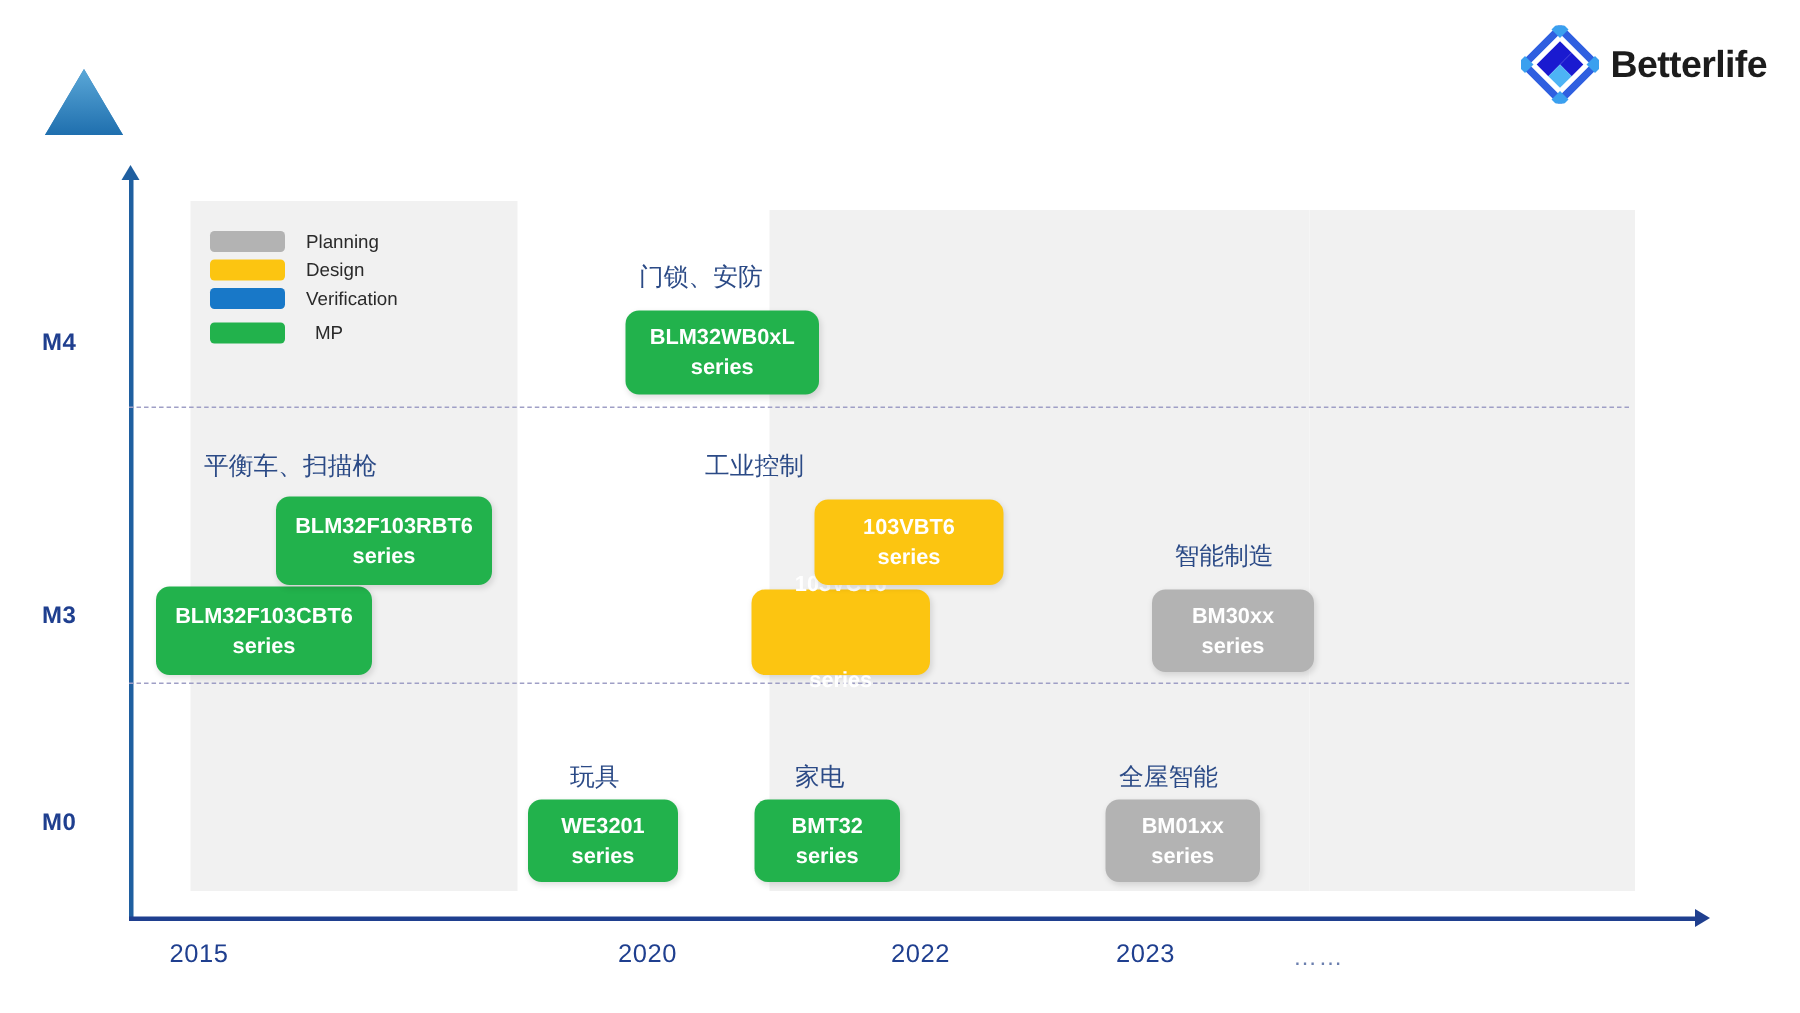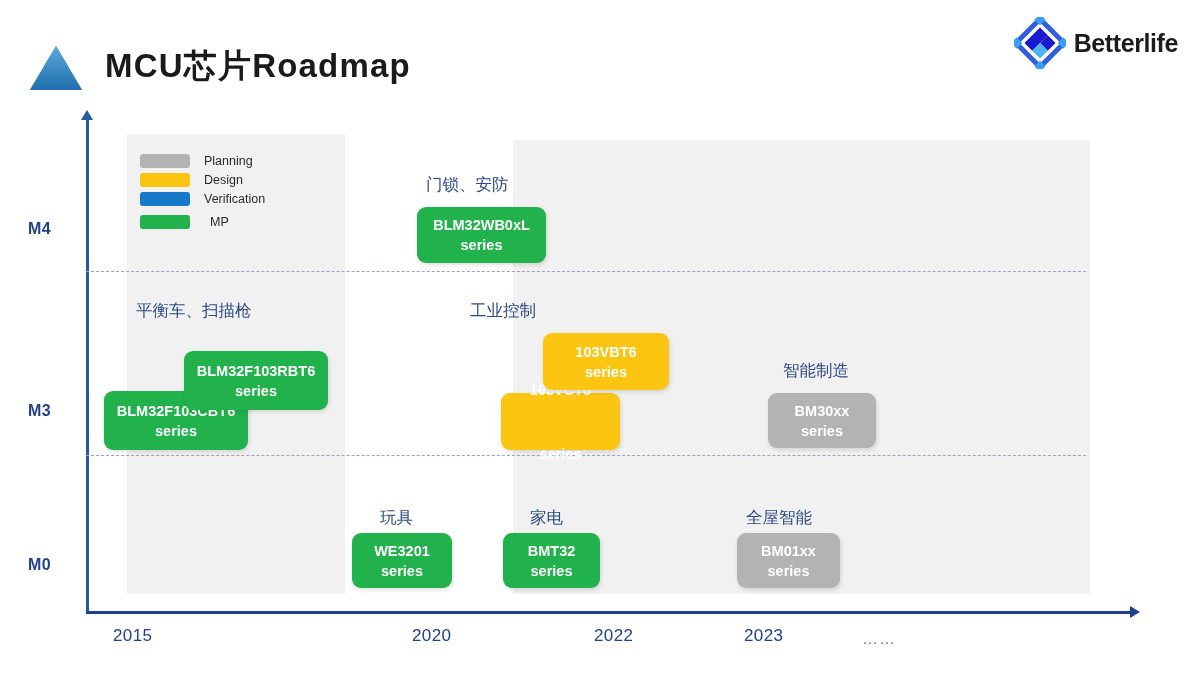--- a/index.html
+++ b/index.html
@@ -102,21 +102,20 @@
   .box.mp{background:#22b24c;}
   .box.design{background:#fcc511;}
   .box.planning{background:#b3b3b3;}
 </style>
 </head>
 <body>
 
 <div class="slide">
 
   <div class="title-triangle"></div>
-  <div class="page-title">MCU芯片Roadmap</div>
 
   <div class="logo">
     <div class="logo-mark">
       <svg width="52" height="52" viewBox="0 0 52 52" aria-hidden="true">
         <g transform="translate(26,26) rotate(45)">
           <rect x="-17" y="-17" width="34" height="34" fill="none" stroke="#2f5fe0" stroke-width="5"></rect>
           <rect x="-20.5" y="-20.5" width="8" height="8" fill="#3aa0ef"></rect>
           <rect x="12.5" y="-20.5" width="8" height="8" fill="#3aa0ef"></rect>
           <rect x="-20.5" y="12.5" width="8" height="8" fill="#3aa0ef"></rect>
           <rect x="12.5" y="12.5" width="8" height="8" fill="#3aa0ef"></rect>
@@ -139,21 +138,21 @@
     <div class="axis-y"></div>
     <div class="axis-y-arrow"></div>
     <div class="axis-x"></div>
     <div class="axis-x-arrow"></div>
 
     <div class="dashed" style="top:271px;"></div>
     <div class="dashed" style="top:455px;"></div>
 
     <div class="ylabel" style="left:28px;top:220px;">M4</div>
     <div class="ylabel" style="left:28px;top:402px;">M3</div>
-    <div class="ylabel" style="left:28px;top:556px;text-align:center;">M0</div>
+    <div class="ylabel" style="left:28px;top:540px;text-align:center;">M0</div>
 
     <div class="xlabel" style="left:113px;top:626px;">2015</div>
     <div class="xlabel" style="left:412px;top:626px;">2020</div>
     <div class="xlabel" style="left:594px;top:626px;">2022</div>
     <div class="xlabel" style="left:744px;top:626px;">2023</div>
     <div class="xlabel dots" style="left:862px;top:630px;">……</div>
 
     <div class="legend">
       <div class="legend-row">
         <span class="swatch" style="background:#b3b3b3;"></span>
@@ -179,21 +178,21 @@
     <div class="cat" style="left:783px;top:360px;">智能制造</div>
     <div class="cat" style="left:380px;top:507px;text-align:center;">玩具</div>
     <div class="cat" style="left:530px;top:507px;">家电</div>
     <div class="cat" style="left:746px;top:507px;">全屋智能</div>
 
     <div class="box mp" style="left:104px;top:391px;width:144px;height:59px;">
       <span>BLM32F103CBT6</span>
       <span class="b-sub">series</span>
     </div>
 
-    <div class="box mp" style="left:184px;top:331px;width:144px;height:59px;margin-top:20px;">
+    <div class="box mp" style="left:184px;top:331px;width:144px;height:59px;">
       <span>BLM32F103RBT6</span>
       <span class="b-sub">series</span>
     </div>
 
     <div class="box mp" style="left:417px;top:207px;width:129px;height:56px;">
       <span>BLM32WB0xL</span>
       <span class="b-sub">series</span>
     </div>
 
     <div class="box design" style="left:501px;top:393px;width:119px;height:57px;gap:44px;">

